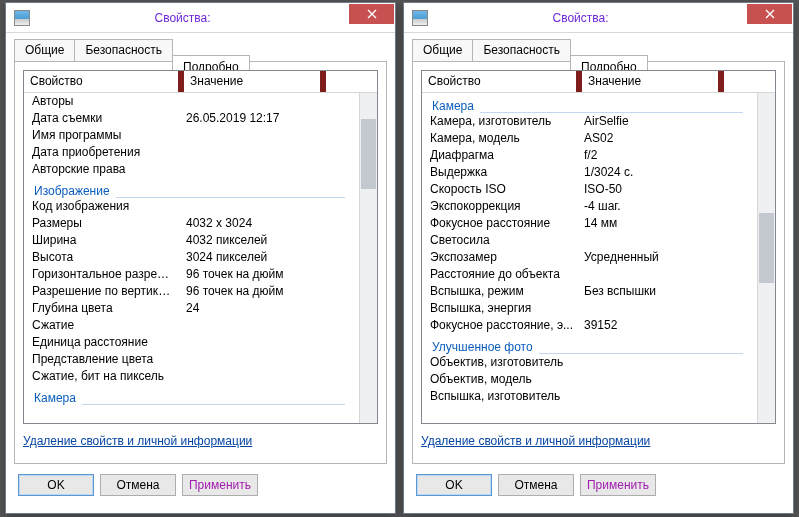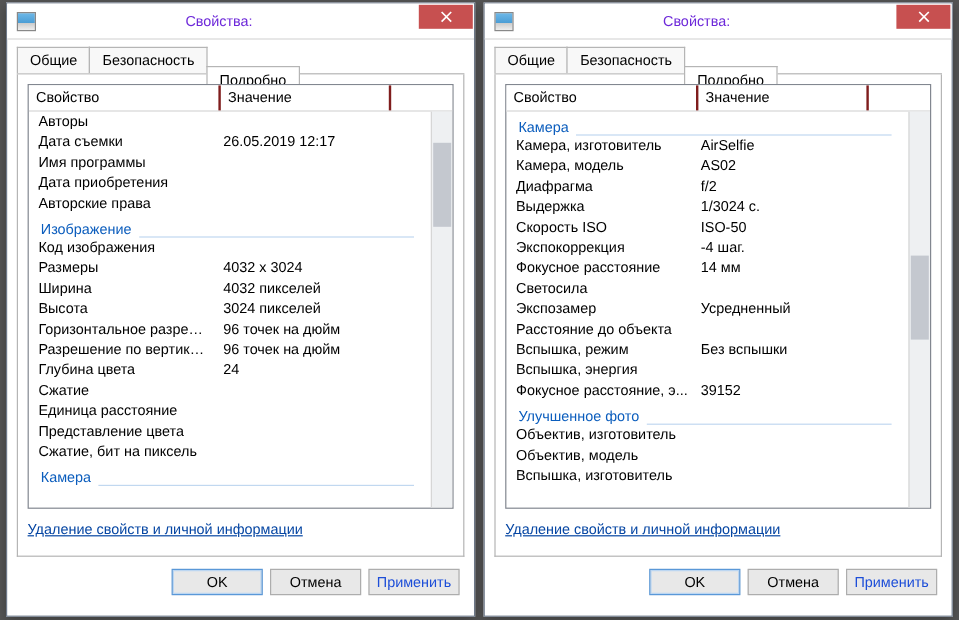--- a/index.html
+++ b/index.html
@@ -93,21 +93,21 @@
   overflow: hidden;
 }
 .lv-header {
   display: flex;
   height: 22px;
   border-bottom: 1px solid #d6d6d6;
   background: #fff;
 }
 .lv-col {
   padding: 3px 6px;
-  border-right: 2px solid #7f1d1d;
+  border-right: 6px solid #7f1d1d;
   font-size: 12px;
 }
 .lv-col.c1 { width: 160px; }
 .lv-col.c2 { width: 142px; }
 .lv-col.c3 { width: 14px; border-right: none; }
 
 .lv-body {
   position: absolute;
   top: 22px; left: 0; right: 24px; bottom: 0;
   overflow: hidden;
@@ -158,38 +158,37 @@
 .link {
   color: #0646a3;
   text-decoration: underline;
   cursor: pointer;
   display: inline-block;
   margin-top: 10px;
 }
 
 .okbar {
   display: flex;
-  justify-content: flex-end;
   gap: 6px;
   padding: 10px 4px 4px 4px;
 }
 .btn {
   min-width: 76px;
   height: 22px;
   border: 1px solid #adadad;
   background: #e8e8e8;
   font-size: 12px;
   cursor: pointer;
 }
 .btn.default {
   border: 1px solid #5a98d8;
   box-shadow: inset 0 0 0 1px #bcd6f1;
 }
 .btn:disabled {
-  color: #1d4ed8;
+  color: #a21caf;
   cursor: default;
 }
 </style>
 </head>
 <body>
 
 <div class="window win-left">
   <div class="titlebar">
     <div class="title-icon"></div>
     <div class="title-text">Свойства:</div>

